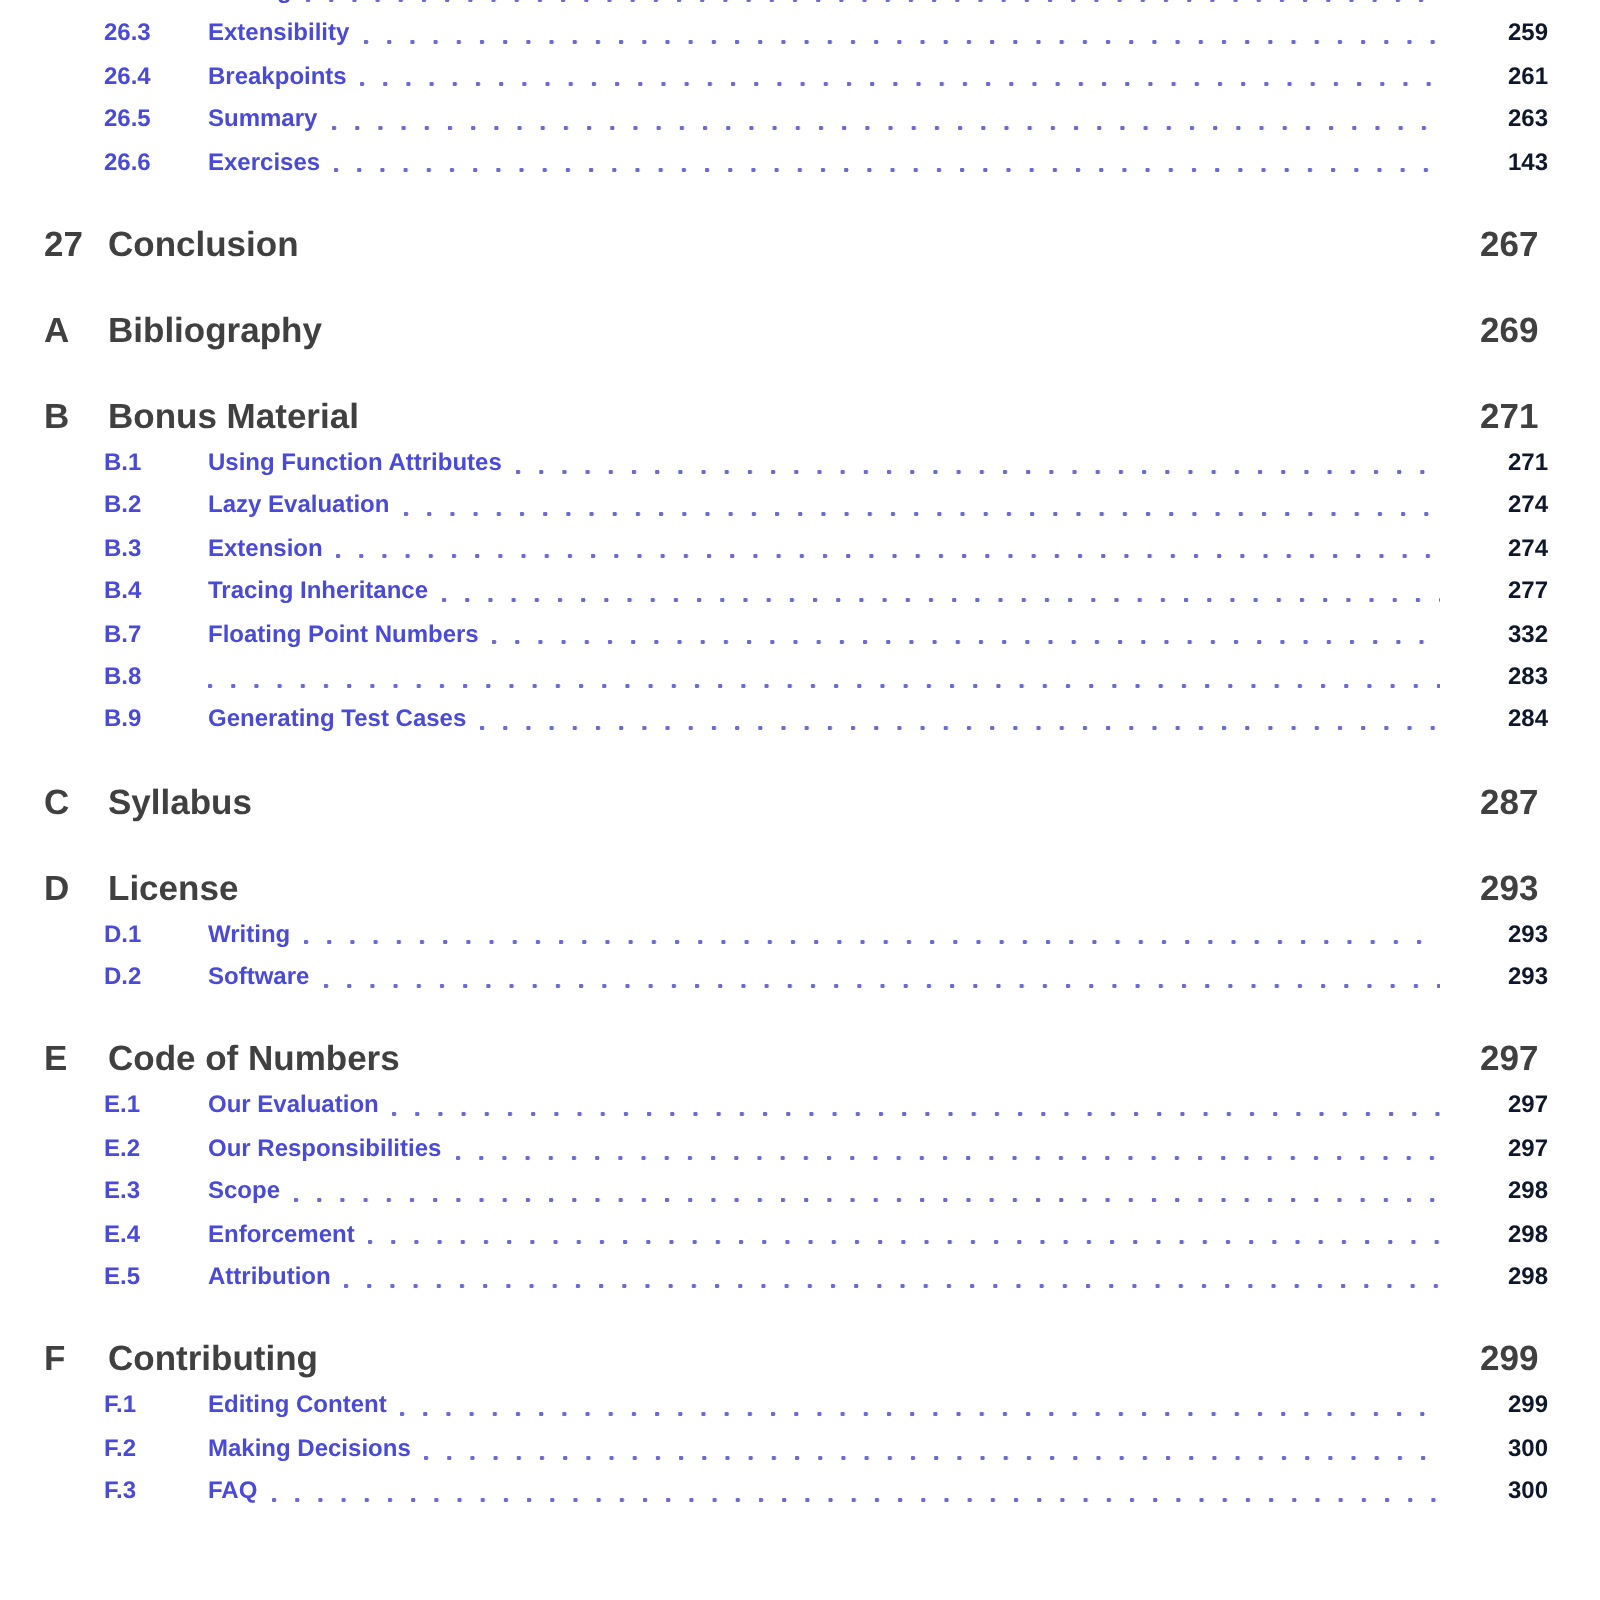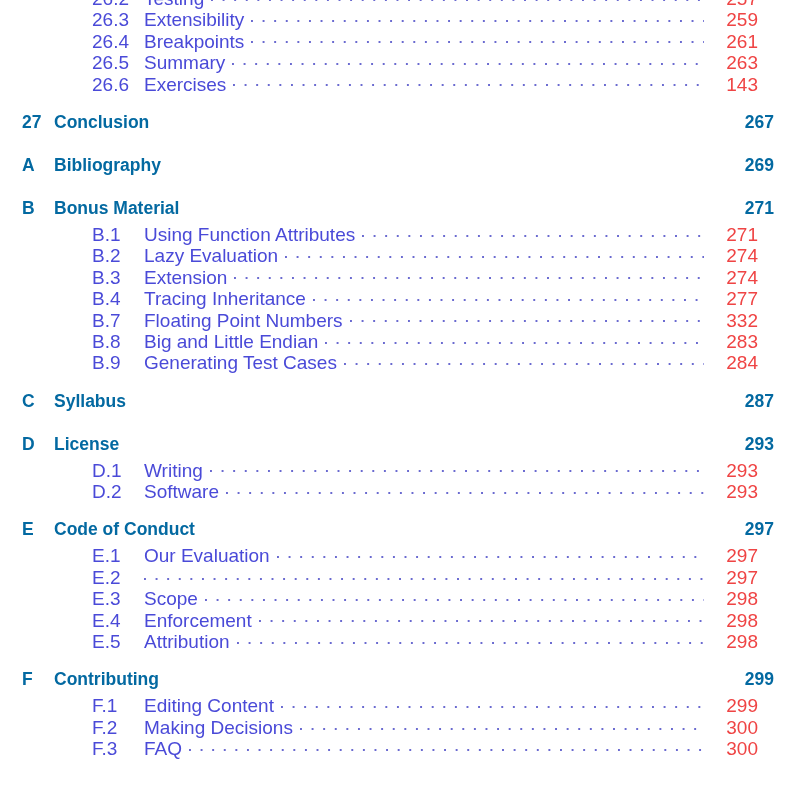--- a/index.html
+++ b/index.html
@@ -24,55 +24,53 @@
   .row {
     display: flex;
     align-items: baseline;
     height: 21.4px;
     white-space: nowrap;
   }
 
   
   .row.chapter {
     font-weight: bold;
-    color: #0369a1;
+    color: #404040;
     font-size: 17.5px;
     height: 26px;
   }
   .row.chapter .num {
     width: 30px;
     margin-left: 22px;
     text-align: left;
     flex: 0 0 auto;
   }
   .row.chapter .title {
     flex: 0 0 auto;
     padding-left: 2px;
   }
   .row.chapter .leader {
     flex: 1 1 auto;
   }
   .row.chapter .page {
     flex: 0 0 auto;
-    text-align: right;
     width: 46px;
-    padding-right: 26px;
+    padding-right: 14px;
   }
 
   
   .gap-before {
     margin-top: 17px;
   }
 
   
   .row.section {
     color: #4a4ad8;
-    font-size: 19px;
-    font-weight: normal;
-    margin-left: 40px;
+    font-size: 12px;
+    font-weight: bold;
   }
   .row.section .num {
     flex: 0 0 auto;
     width: 52px;
     margin-left: 52px;
     text-align: left;
   }
   .row.section .title {
     flex: 0 0 auto;
     padding-right: 7px;
@@ -92,23 +90,23 @@
     top: 50%;
     height: 2px;
     background-image: radial-gradient(circle at 1px 1px, #6a6ad0 1px, rgba(0,0,0,0) 1.3px);
     background-size: 11.6px 2px;
     background-repeat: repeat-x;
   }
   .row.section .page {
     flex: 0 0 auto;
     text-align: right;
     width: 46px;
-    padding-right: 42px;
+    padding-right: 26px;
     padding-left: 8px;
-    color: #ef4444;
+    color: #0f172a;
   }
 
   .row.clip-top {
     height: 21.4px;
   }
 </style>
 </head>
 <body>
 
 <div id="toc">
@@ -185,21 +183,20 @@
       <span class="page">277</span>
     </div>
     <div class="row section">
       <span class="num">B.7</span>
       <span class="title">Floating Point Numbers</span>
       <span class="leader"></span>
       <span class="page">332</span>
     </div>
     <div class="row section">
       <span class="num">B.8</span>
-      <span class="title">Big and Little Endian</span>
       <span class="leader"></span>
       <span class="page">283</span>
     </div>
     <div class="row section">
       <span class="num">B.9</span>
       <span class="title">Generating Test Cases</span>
       <span class="leader"></span>
       <span class="page">284</span>
     </div>
     <div class="row chapter gap-before">
@@ -221,32 +218,33 @@
       <span class="page">293</span>
     </div>
     <div class="row section">
       <span class="num">D.2</span>
       <span class="title">Software</span>
       <span class="leader"></span>
       <span class="page">293</span>
     </div>
     <div class="row chapter gap-before">
       <span class="num">E</span>
-      <span class="title">Code of Conduct</span>
+      <span class="title">Code of Numbers</span>
       <span class="leader"></span>
       <span class="page">297</span>
     </div>
     <div class="row section">
       <span class="num">E.1</span>
       <span class="title">Our Evaluation</span>
       <span class="leader"></span>
       <span class="page">297</span>
     </div>
     <div class="row section">
       <span class="num">E.2</span>
+      <span class="title">Our Responsibilities</span>
       <span class="leader"></span>
       <span class="page">297</span>
     </div>
     <div class="row section">
       <span class="num">E.3</span>
       <span class="title">Scope</span>
       <span class="leader"></span>
       <span class="page">298</span>
     </div>
     <div class="row section">

